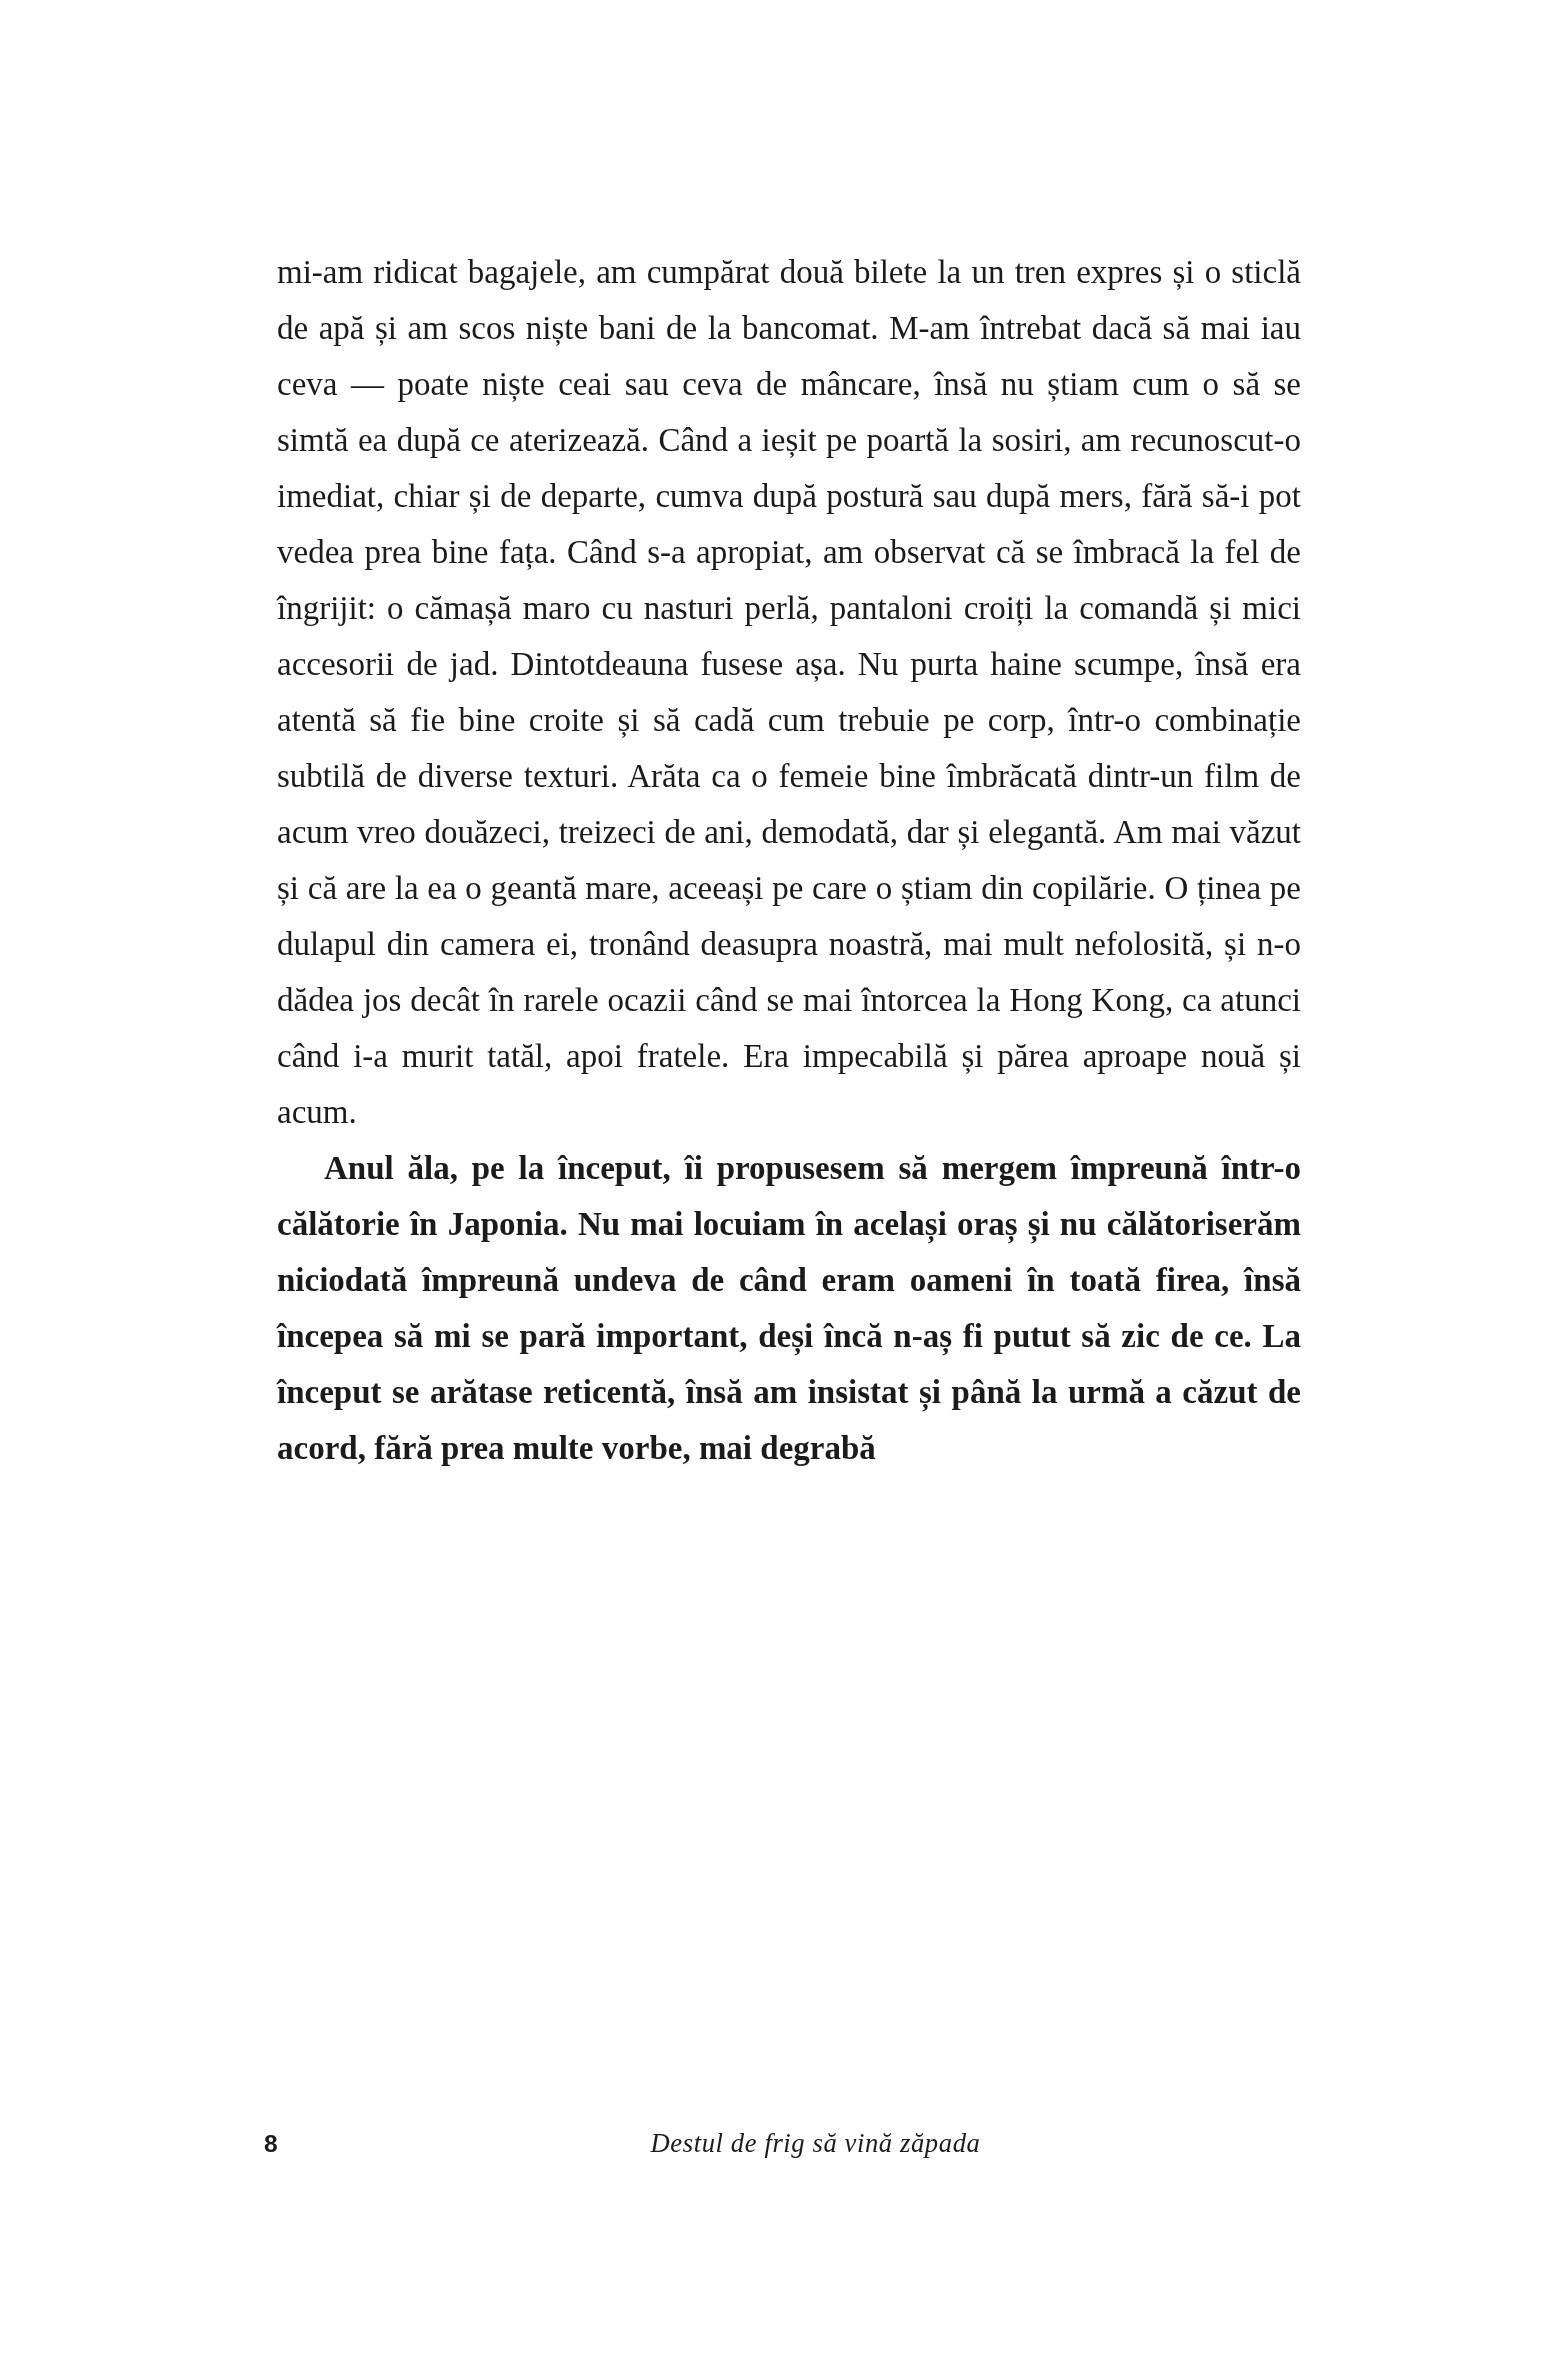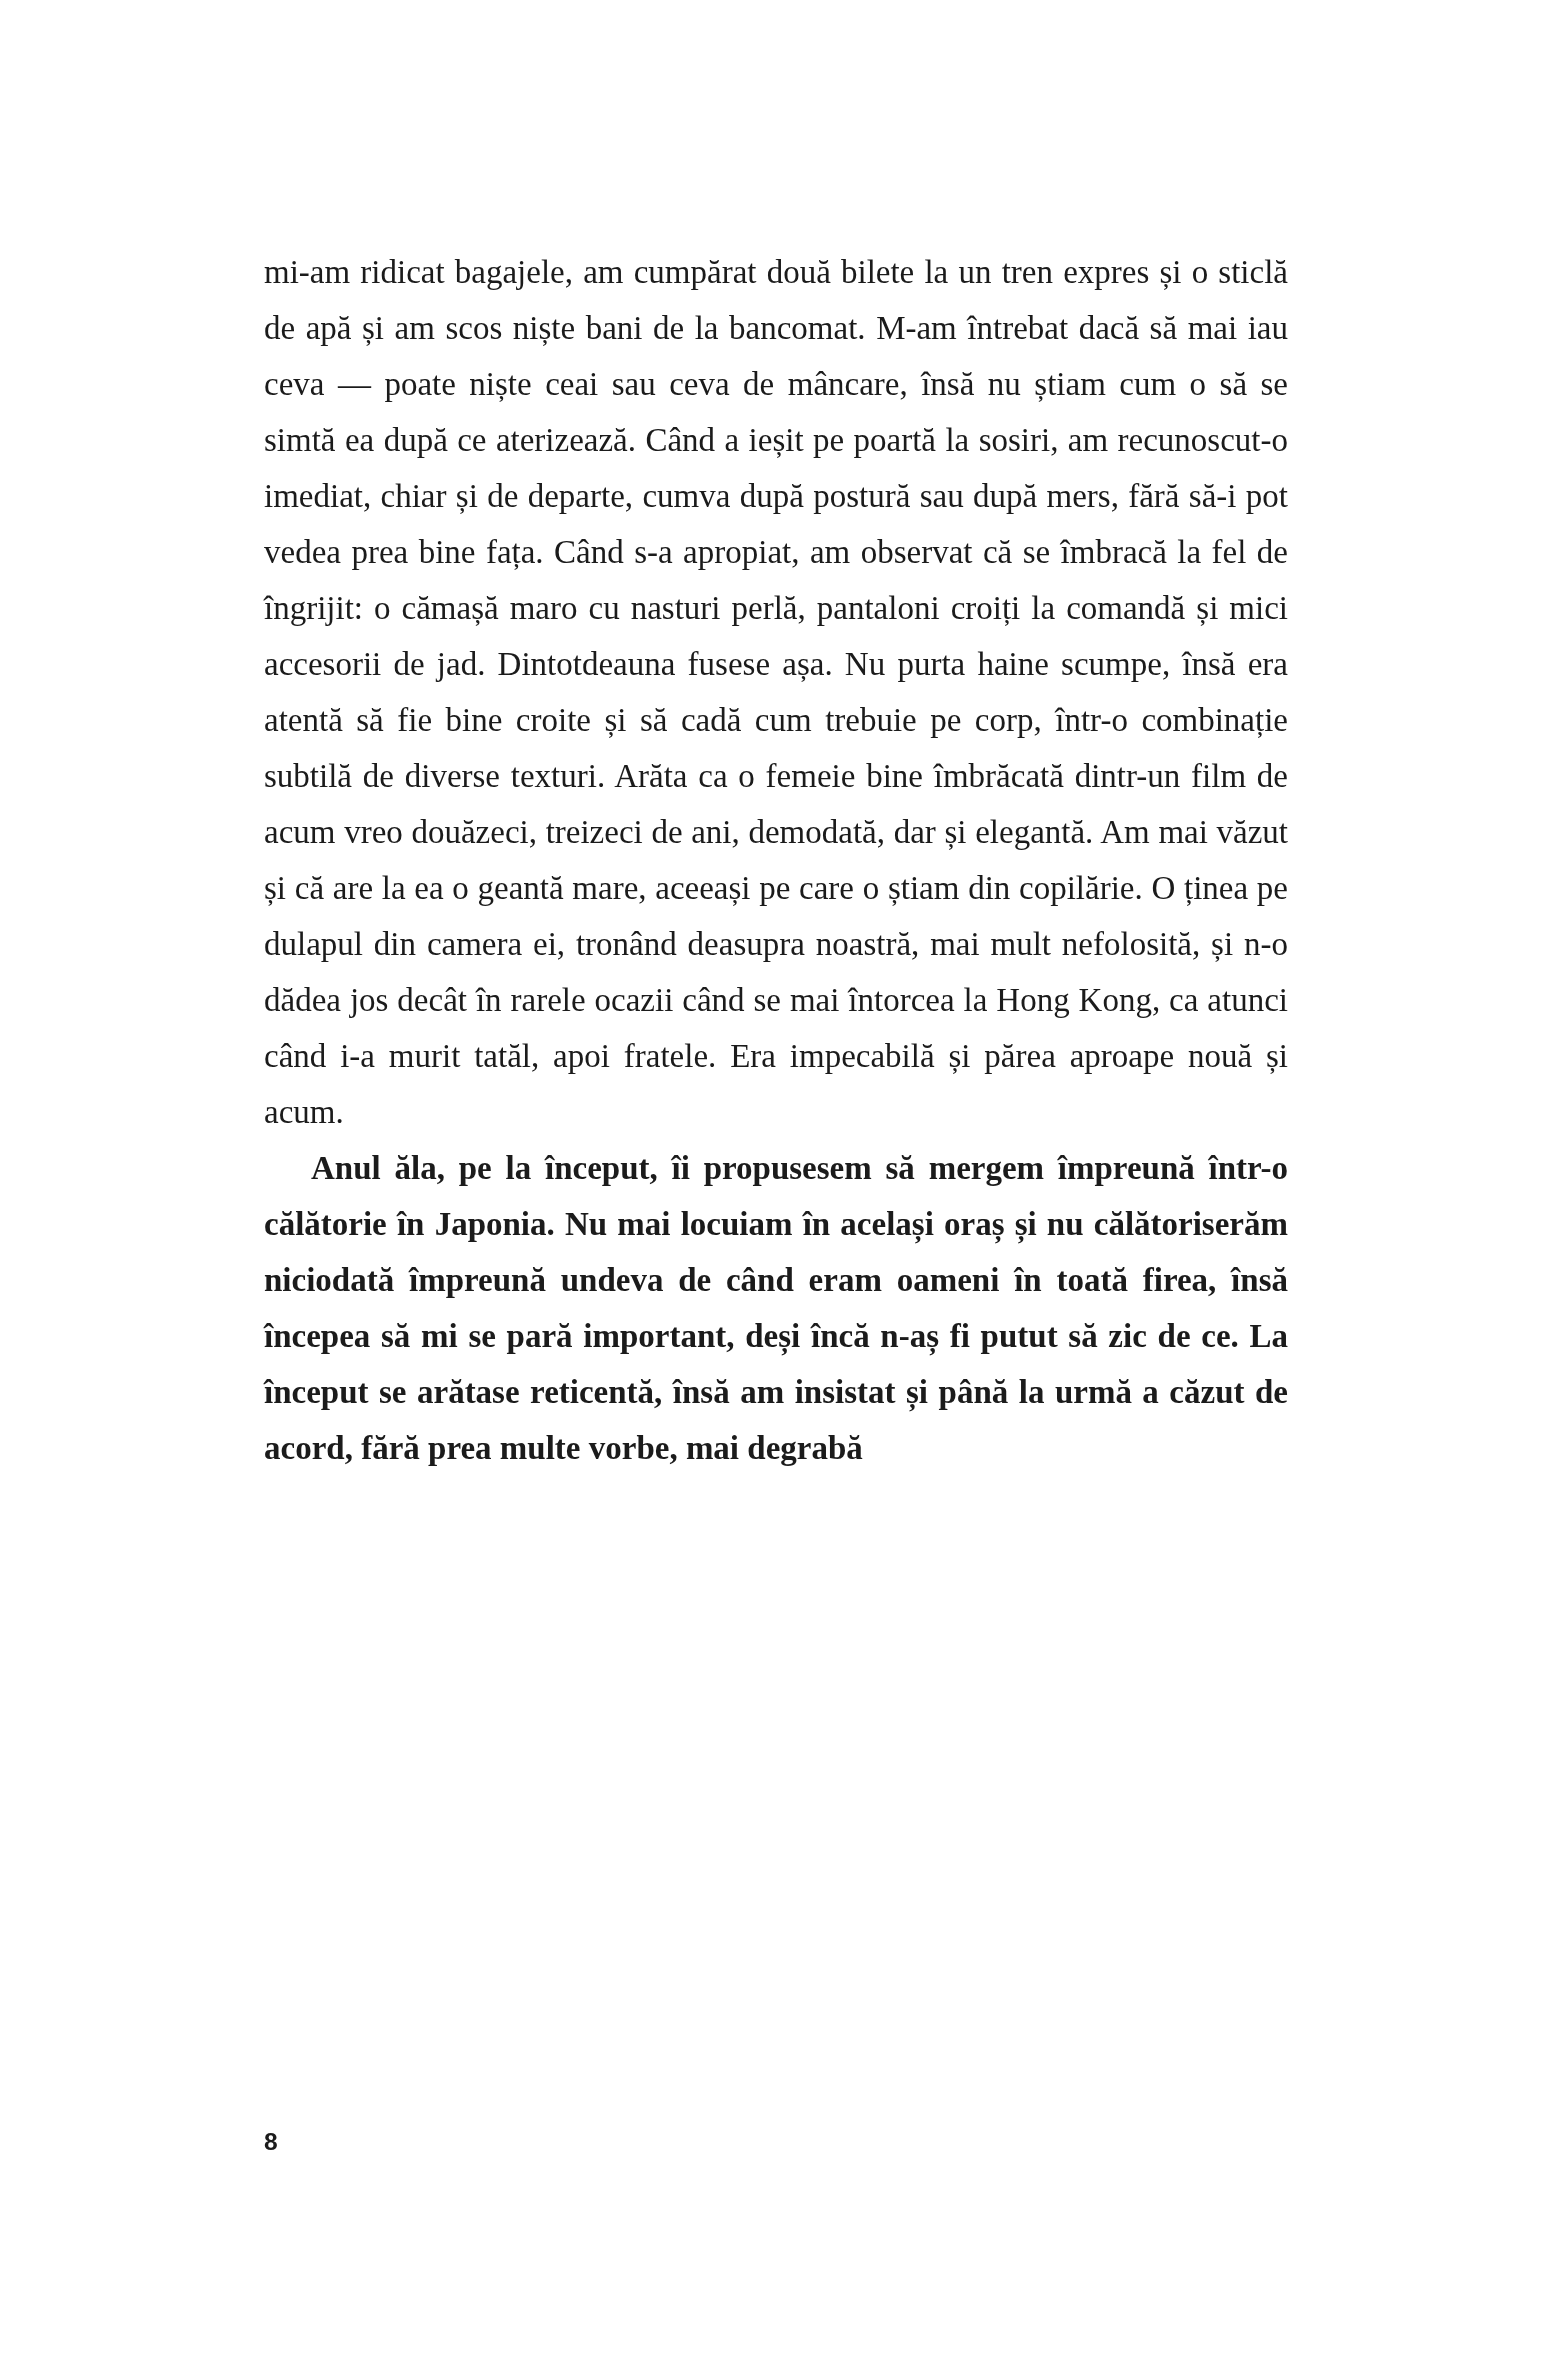--- a/index.html
+++ b/index.html
@@ -9,21 +9,21 @@
   }
   .page {
     position: relative;
     width: 1546px;
     height: 2368px;
     background: #ffffff;
     overflow: hidden;
   }
   .text-block {
     position: absolute;
-    left: 264px;
+    left: 277px;
     top: 244px;
     width: 1024px;
     font-family: "Liberation Serif", "DejaVu Serif", serif;
     font-size: 33px;
     line-height: 56px;
     color: #1b1b1b;
     text-align: justify;
     text-justify: inter-word;
     hyphens: manual;
   }
@@ -66,16 +66,17 @@
 
 <div class="page">
 
   <div class="text-block">
     <p class="body-par">mi-am ridicat bagajele, am cumpărat două bilete la un tren expres și o sticlă de apă și am scos niște bani de la bancomat. M-am întrebat dacă să mai iau ceva — poate niște ceai sau ceva de mâncare, însă nu știam cum o să se simtă ea după ce aterizează. Când a ieșit pe poartă la sosiri, am recunoscut-o imediat, chiar și de departe, cumva după postură sau după mers, fără să-i pot vedea prea bine fața. Când s-a apropiat, am observat că se îmbracă la fel de îngrijit: o cămașă maro cu nasturi perlă, pantaloni croiți la comandă și mici accesorii de jad. Dintotdeauna fusese așa. Nu purta haine scumpe, însă era atentă să fie bine croite și să cadă cum trebuie pe corp, într-o combinație subtilă de diverse texturi. Arăta ca o femeie bine îmbrăcată dintr-un film de acum vreo douăzeci, treizeci de ani, demodată, dar și elegantă. Am mai văzut și că are la ea o geantă mare, aceeași pe care o știam din copilărie. O ținea pe dulapul din camera ei, tronând deasupra noastră, mai mult nefolosită, și n-o dădea jos decât în rarele ocazii când se mai întorcea la Hong Kong, ca atunci când i-a murit tatăl, apoi fratele. Era impecabilă și părea aproape nouă și acum.</p>
     <p class="body-par indent">Anul ăla, pe la început, îi propusesem să mergem împreună într-o călătorie în Japonia. Nu mai locuiam în același oraș și nu călătoriserăm niciodată împreună undeva de când eram oameni în toată firea, însă începea să mi se pară important, deși încă n-aș fi putut să zic de ce. La început se arătase reticentă, însă am insistat și până la urmă a căzut de acord, fără prea multe vorbe, mai degrabă</p>
   </div>
 
   <div class="footer">
     <span class="folio">8</span>
+    <span class="running-title">Destul de frig să vină zăpada</span>
   </div>
 
 </div>
 
 
 </body></html>

